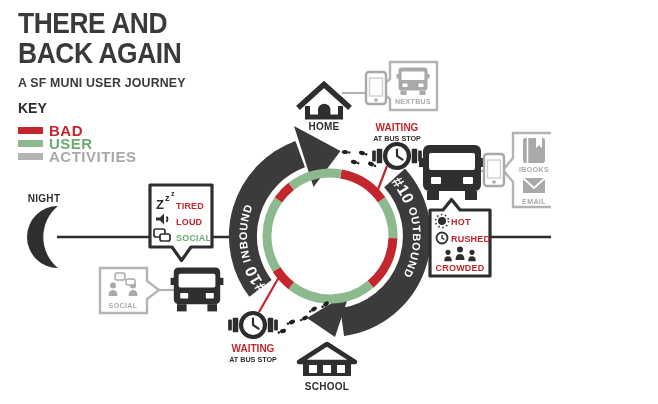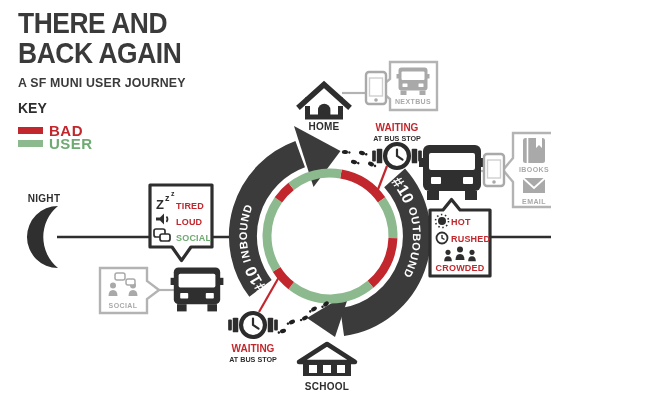--- a/index.html
+++ b/index.html
@@ -42,20 +42,24 @@
   <div class="keyblock">
     <div class="keytitle">KEY</div>
     <div class="keyrow">
       <div class="sw bad"></div>
       <div class="kt bad">BAD</div>
     </div>
     <div class="keyrow">
       <div class="sw good"></div>
       <div class="kt good">USER</div>
     </div>
+    <div class="keyrow">
+      <div class="sw act"></div>
+      <div class="kt act">ACTIVITIES</div>
+    </div>
   </div>
 
   <svg width="658" height="404" viewBox="0 0 658 404">
     <defs>
       <path id="arcLabelPath" d="M 330 323 A 87 87 0 1 1 330 149 A 87 87 0 1 1 330 323" fill="none"></path>
       <g id="fp" fill="#1f1f1f">
         <ellipse rx="2.1" ry="3.1"></ellipse>
           <circle cy="-4.4" r="1.25"></circle>
       </g>
       <g id="busF">

